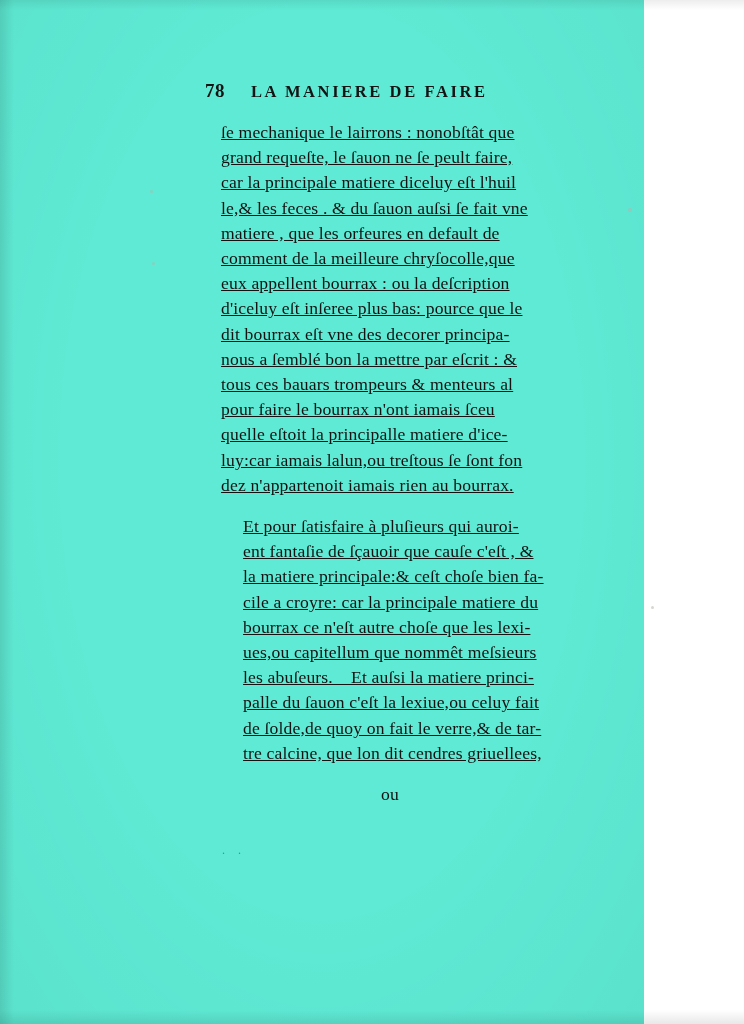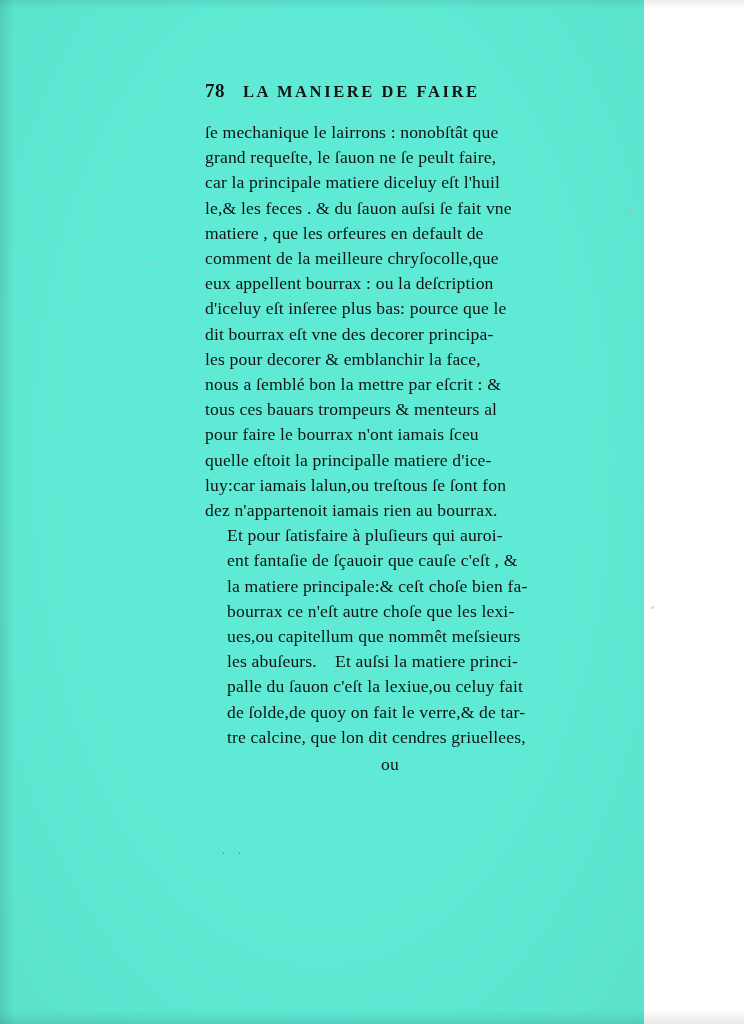--- a/index.html
+++ b/index.html
@@ -46,30 +46,32 @@
     font-family: "Liberation Serif", serif;
     font-size: 19px;
     font-weight: bold;
     letter-spacing: 0.5px;
   }
   .running-head {
     font-family: "Liberation Serif", serif;
     font-size: 16.5px;
     font-weight: bold;
     letter-spacing: 2.6px;
+    margin-left: 8px;
   }
   .body-text {
     color: #131313;
     font-size: 17.6px;
     line-height: 25.2px;
     letter-spacing: 0.15px;
     text-align: left;
   }
   .body-text p {
-    margin: 0;
+    margin: 16px;
+    text-decoration: underline;
   }
   .body-text p.indent {
     text-indent: 22px;
   }
   .line {
     display: block;
     white-space: pre;
   }
   .catchword-line {
     display: flex;
@@ -142,33 +144,33 @@
       <p>
         <span class="line">ſe mechanique le lairrons : nonobſtât que</span>
         <span class="line">grand requeſte, le ſauon ne ſe peult faire,</span>
         <span class="line">car la principale matiere diceluy eſt l'huil</span>
         <span class="line">le,&amp; les feces . &amp; du ſauon auſsi ſe fait vne</span>
         <span class="line">matiere , que les orfeures en default de</span>
         <span class="line">comment de la meilleure chryſocolle,que</span>
         <span class="line">eux appellent bourrax : ou la deſcription</span>
         <span class="line">d'iceluy eſt inſeree plus bas: pource que le</span>
         <span class="line">dit bourrax eſt vne des decorer principa-</span>
-        <span class="line">les pour decorer &amp; emblanchir la face,</span>
         <span class="line">nous a ſemblé bon la mettre par eſcrit : &amp;</span>
         <span class="line">tous ces bauars trompeurs &amp; menteurs al</span>
         <span class="line">pour faire le bourrax n'ont iamais ſceu</span>
         <span class="line">quelle eſtoit la principalle matiere d'ice-</span>
         <span class="line">luy:car iamais lalun,ou treſtous ſe ſont fon</span>
         <span class="line">dez n'appartenoit iamais rien au bourrax.</span>
       </p>
 
       <p class="indent">
         <span class="line">Et pour ſatisfaire à pluſieurs qui auroi-</span>
         <span class="line">ent fantaſie de ſçauoir que cauſe c'eſt , &amp;</span>
         <span class="line">la matiere principale:&amp; ceſt choſe bien fa-</span>
+        <span class="line">cile a croyre: car la principale matiere du</span>
         <span class="line">bourrax ce n'eſt autre choſe que les lexi-</span>
         <span class="line">ues,ou capitellum que nommêt meſsieurs</span>
         <span class="line">les abuſeurs.    Et auſsi la matiere princi-</span>
         <span class="line">palle du ſauon c'eſt la lexiue,ou celuy fait</span>
         <span class="line">de ſolde,de quoy on fait le verre,&amp; de tar-</span>
         <span class="line">tre calcine, que lon dit cendres griuellees,</span>
       </p>
 
       <div class="catchword-line">
         <span>ou</span>

